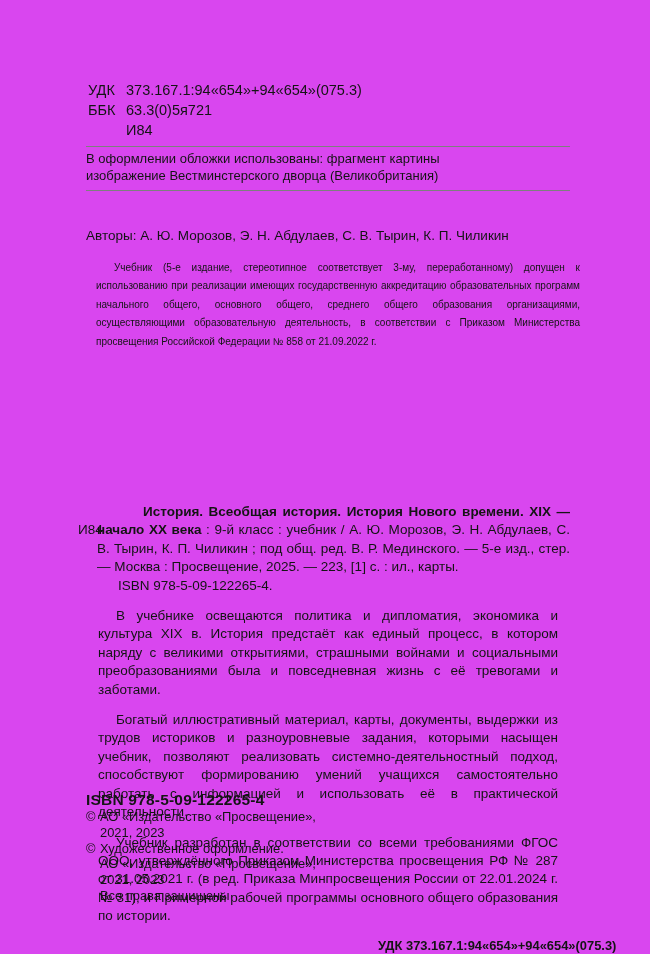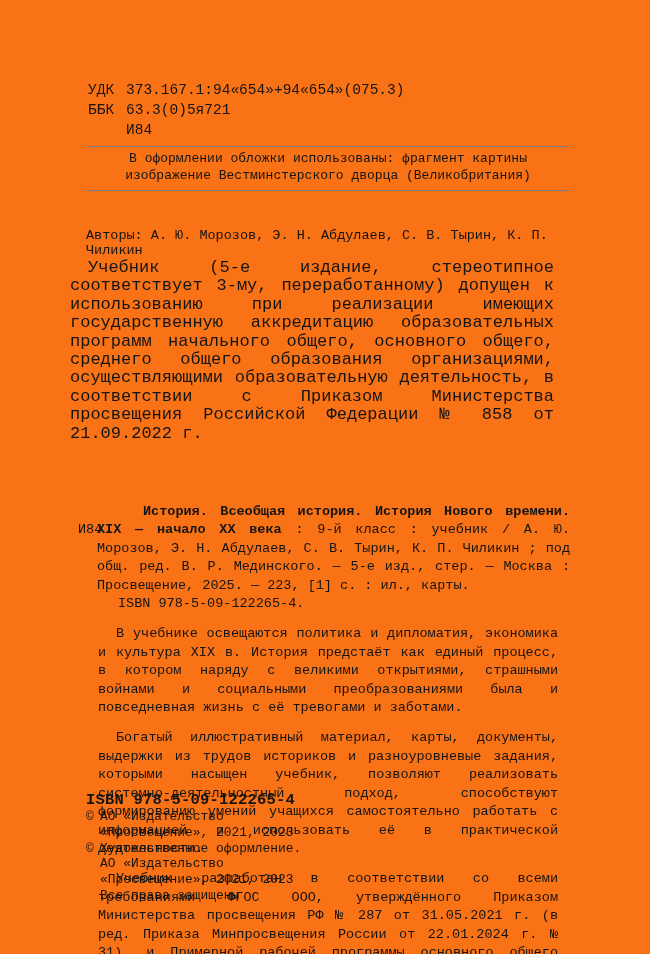--- a/index.html
+++ b/index.html
@@ -1,46 +1,46 @@
 <!DOCTYPE html>
 <html lang="ru"><head>
 <meta charset="utf-8">
 <style>
   html, body { margin: 0; padding: 0; background: #ffffff; }
   .page {
     position: relative;
     width: 650px;
     height: 954px;
-    background: #f97316;
+    background: #d946ef;
     color: #141414;
-    font-family: Liberation Mono, monospace;
+    font-family: Liberation Sans, sans-serif;
     overflow: hidden;
   }
 
   
   .top-codes { position: absolute; left: 88px; top: 80px; font-size: 14.5px; line-height: 20px; }
   .code-row { display: flex; }
   .code-label { width: 38px; flex: none; }
   .index-row { margin-left: 38px; }
 
   
   .cover-note {
     position: absolute; left: 86px; top: 146px; width: 484px;
     border-top: 1px solid #7e7e7e; border-bottom: 1px solid #7e7e7e;
-    padding: 4px 0 6px; text-align: center;
+    padding: 4px 0 6px; text-align: left;
     font-size: 13px; line-height: 16.5px;
   }
 
   
   .authors { position: absolute; left: 86px; top: 228px; width: 484px; font-size: 13.5px; }
 
   
   .admission {
-    position: absolute; left: 70px; top: 259px; width: 484px;
-    font-size: 17px; line-height: 18.4px;
+    position: absolute; left: 96px; top: 259px; width: 484px;
+    font-size: 10px; line-height: 18.4px;
     text-align: justify; text-indent: 18px; hyphens: auto;
   }
 
   
   .card { position: absolute; left: 86px; top: 503px; width: 484px; font-size: 13.5px; line-height: 18.4px; }
   .bib { position: relative; padding-left: 11px; text-align: justify; text-indent: 46px; hyphens: auto; margin: 0; }
   .bib-index { position: absolute; left: -8px; top: 18.4px; text-indent: 0; font-weight: normal; }
   .bib-title { font-weight: bold; }
   .isbn-line { margin: 0; padding-left: 32px; }
   .card p.ann { margin: 12px; text-align: justify; text-indent: 18px; hyphens: auto; }

